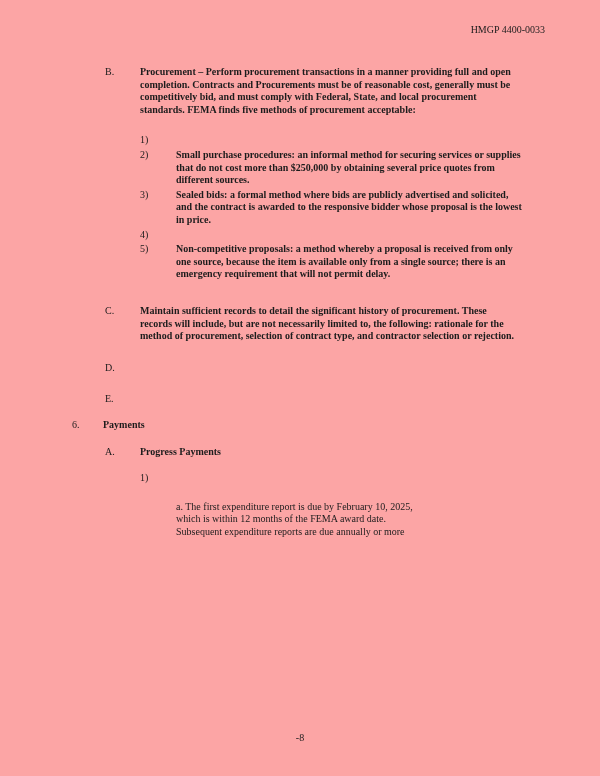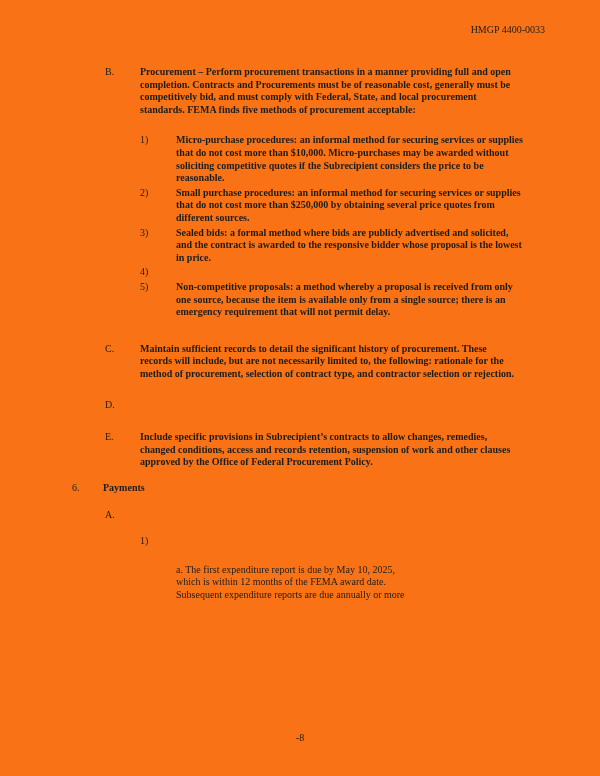--- a/index.html
+++ b/index.html
@@ -2,21 +2,21 @@
 <html><head>
 <meta charset="utf-8">
 <style>
   * { margin: 0; padding: 0; box-sizing: border-box; }
   html, body { background: #ffffff; }
   .page {
     position: relative;
     width: 600px;
     height: 776px;
     margin: 0 auto;
-    background: #f97316;
+    background: #fca5a5;
     font-family: "Liberation Serif", serif;
     font-size: 10px;
     line-height: 12.6px;
     color: #1c1c1c;
     overflow: hidden;
   }
   .doc-header {
     position: absolute;
     top: 24px;
     right: 55px;
@@ -87,21 +87,20 @@
   <div class="content">
 
     <div class="row lvl2 item-b">
       <span class="lbl">B.</span>
       <span class="txt">Procurement – Perform procurement transactions in a manner providing full and open completion. Contracts and Procurements must be of reasonable cost, generally must be competitively bid, and must comply with Federal, State, and local procurement standards. FEMA finds five methods of procurement acceptable:</span>
     </div>
 
     <div class="methods">
       <div class="row lvl3">
         <span class="lbl">1)</span>
-        <span class="txt">Micro-purchase procedures: an informal method for securing services or supplies that do not cost more than $10,000. Micro-purchases may be awarded without soliciting competitive quotes if the Subrecipient considers the price to be reasonable.</span>
       </div>
       <div class="row lvl3">
         <span class="lbl">2)</span>
         <span class="txt">Small purchase procedures: an informal method for securing services or supplies that do not cost more than $250,000 by obtaining several price quotes from different sources.</span>
       </div>
       <div class="row lvl3">
         <span class="lbl">3)</span>
         <span class="txt">Sealed bids: a formal method where bids are publicly advertised and solicited, and the contract is awarded to the responsive bidder whose proposal is the lowest in price.</span>
       </div>
       <div class="row lvl3">
@@ -117,37 +116,37 @@
       <span class="lbl">C.</span>
       <span class="txt">Maintain sufficient records to detail the significant history of procurement. These records will include, but are not necessarily limited to, the following: rationale for the method of procurement, selection of contract type, and contractor selection or rejection.</span>
     </div>
 
     <div class="row lvl2 item-d">
       <span class="lbl">D.</span>
     </div>
 
     <div class="row lvl2 item-e">
       <span class="lbl">E.</span>
-      <span class="txt">Include specific provisions in Subrecipient’s contracts to allow changes, remedies, changed conditions, access and records retention, suspension of work and other clauses approved by the Office of Federal Procurement Policy.</span>
     </div>
 
     <div class="row lvl1 item-6">
       <span class="lbl">6.</span>
       <span class="txt">Payments</span>
     </div>
 
     <div class="row lvl2 item-6a">
       <span class="lbl">A.</span>
+      <span class="txt">Progress Payments</span>
     </div>
 
     <div class="row lvl3 item-6a1">
       <span class="lbl">1)</span>
     </div>
 
-    <div class="sub-a">a. The first expenditure report is due by May 10, 2025,
+    <div class="sub-a">a. The first expenditure report is due by February 10, 2025,
 which is within 12 months of the FEMA award date.
 Subsequent expenditure reports are due annually or more</div>
 
   </div>
 
   <div class="page-number">-8</div>
 
   <div class="footer-left">
     <div>RSA-4400</div>
     <div>Exhibit “B”</div>

